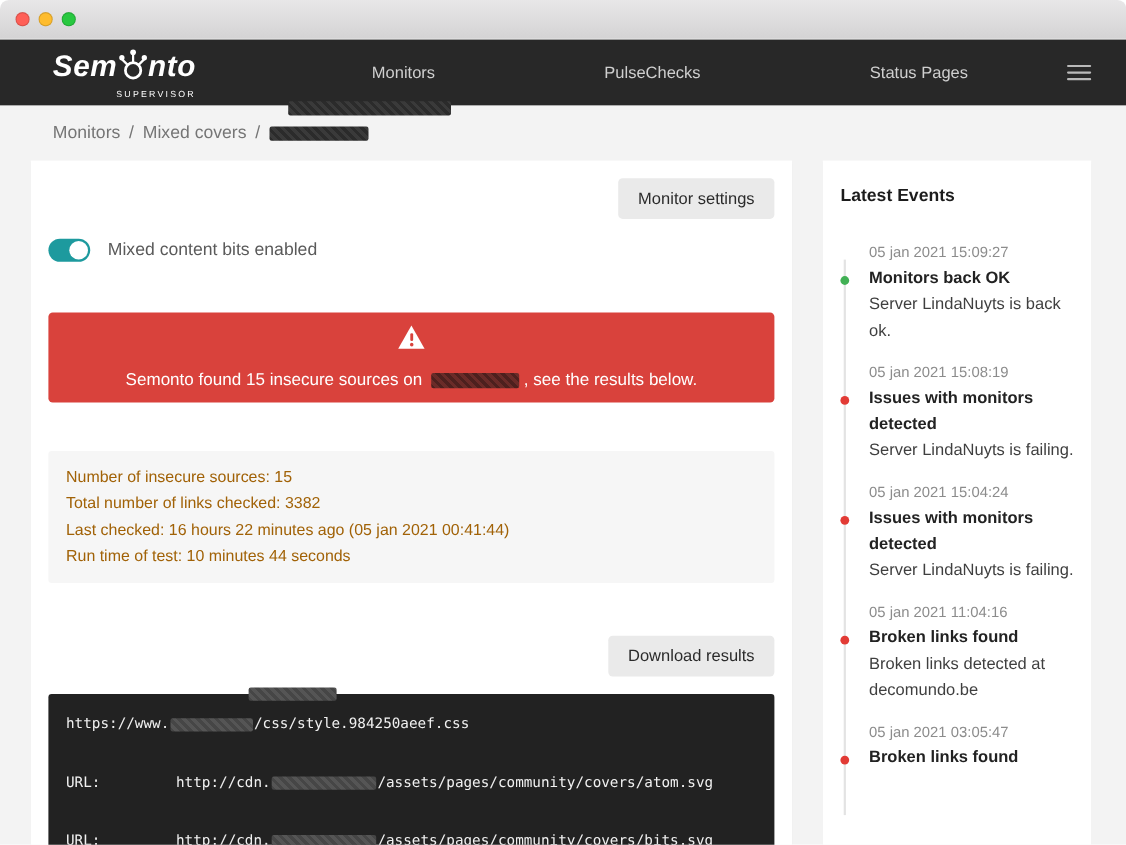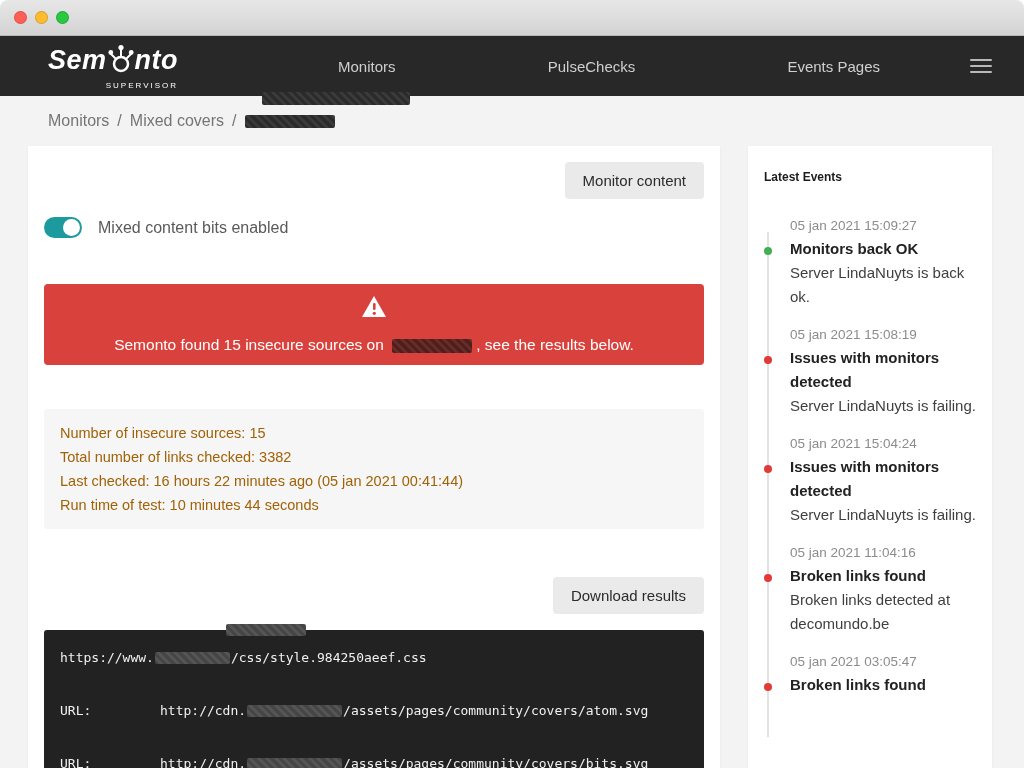--- a/index.html
+++ b/index.html
@@ -80,21 +80,21 @@
 
   .code-block {
     background:#222; border-radius:3px; color:#f1f1f1; padding:20px 16px;
     font-family:"DejaVu Sans Mono", monospace; font-size:13px; position:relative; height:210px;
   }
   .code-line { display:flex; align-items:center; white-space:pre; margin-bottom:38px; }
   .code-line .lbl { width:100px; flex:0 0 auto; }
   .code-line .redact { height:12px; margin:0 1px; }
 
   
-  .side-title { font-size:12px; font-weight:bold; color:#1c1c1c; margin:8px 0 34px 0; }
+  .side-title { font-size:16px; font-weight:bold; color:#1c1c1c; margin:8px 0 34px 0; }
   .events { position:relative; padding-left:0; }
   .events .tline { position:absolute; left:3px; top:14px; bottom:-40px; width:2px; background:#e3e3e3; }
   .event { position:relative; padding-left:26px; margin-bottom:18px; }
   .event .dot { position:absolute; left:0; top:29px; width:8px; height:8px; border-radius:50%; }
   .event .dot[data-status="ok"] { background:#41b054; }
   .event .dot[data-status="error"] { background:#e23b35; }
   .event .date { font-size:13.5px; color:#8c8c8c; margin-bottom:4px; }
   .event .title { font-size:15px; font-weight:bold; color:#222; line-height:24px; }
   .event .desc { font-size:15px; color:#3f3f3f; line-height:24px; }
 </style>
@@ -122,21 +122,21 @@
           <circle cx="2.8" cy="9.5" r="2.4" fill="#fff"></circle>
         </svg>
       </span>
       <span>nto</span>
     </div>
     <span class="brand-sub">SUPERVISOR</span>
   </div>
   <div class="nav-items">
     <span class="nav-item">Monitors</span>
     <span class="nav-item">PulseChecks</span>
-    <span class="nav-item">Events Pages</span>
+    <span class="nav-item">Status Pages</span>
   </div>
   <div class="hamburger">
     <span></span>
       <span></span>
       <span></span>
   </div>
 </div>
 
 <div class="page">
 
@@ -149,21 +149,21 @@
       <span>/</span>
       <span class="redact" style="width:90px;height:13px;"></span>
     </div>
   </div>
 
   <div class="columns">
 
     <div class="card main-card">
 
       <div class="btn-row">
-        <button class="btn">Monitor content</button>
+        <button class="btn">Monitor settings</button>
       </div>
 
       <div class="toggle-row">
         <span class="toggle">
             <span class="knob"></span>
           </span>
         <span class="toggle-label">Mixed content bits enabled</span>
       </div>
 
       <div class="alert">

